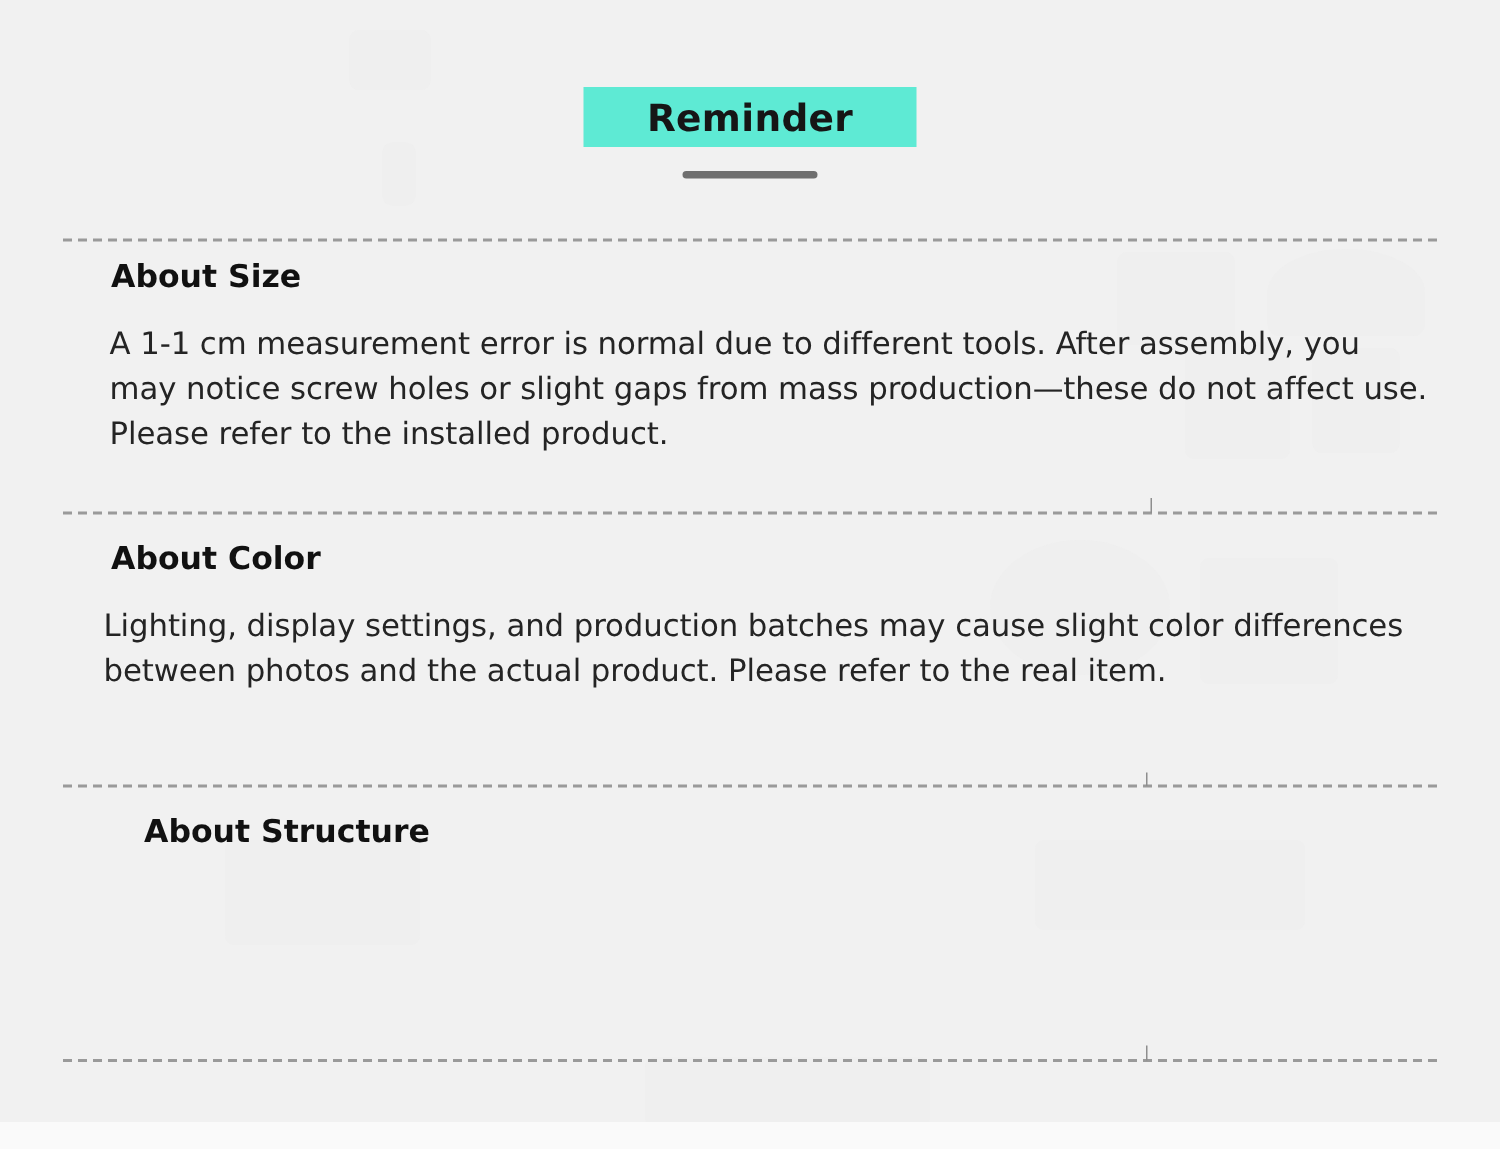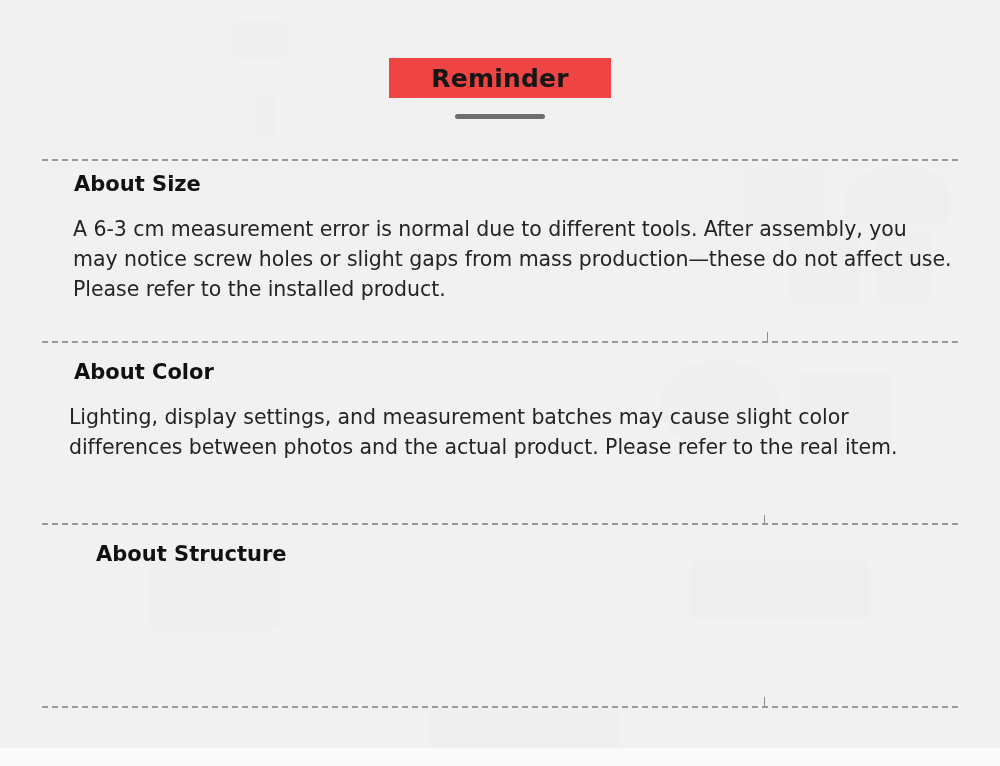--- a/index.html
+++ b/index.html
@@ -57,21 +57,21 @@
     position: relative;
     padding-top: 58px;
     text-align: center;
     height: 101px;
     box-sizing: border-box;
   }
   .title-plate {
     display: inline-block;
     position: relative;
     padding: 4px 42px 2px 42px;
-    background: #ef4444;
+    background: #5eead4;
   }
   .title-text {
     font-size: 25px;
     font-weight: bold;
     letter-spacing: .2px;
     color: #161616;
     line-height: 34px;
   }
   .title-rule {
     position: absolute;
@@ -181,26 +181,26 @@
   <div class="divider d2"></div>
   <div class="divider d3"></div>
   <div class="divider d4"></div>
 
   <div class="tick t2"></div>
   <div class="tick t3"></div>
   <div class="tick t4"></div>
 
   <div class="section sec-1">
     <h2 class="section-heading">About Size</h2>
-    <p class="section-body">A 6-3 cm measurement error is normal due to different tools. After assembly, you may notice screw holes or slight gaps from mass production—these do not affect use. Please refer to the installed product.</p>
+    <p class="section-body">A 1-1 cm measurement error is normal due to different tools. After assembly, you may notice screw holes or slight gaps from mass production—these do not affect use. Please refer to the installed product.</p>
   </div>
 
   <div class="section sec-2">
     <h2 class="section-heading">About Color</h2>
-    <p class="section-body">Lighting, display settings, and measurement batches may cause slight color differences between photos and the actual product. Please refer to the real item.</p>
+    <p class="section-body">Lighting, display settings, and production batches may cause slight color differences between photos and the actual product. Please refer to the real item.</p>
   </div>
 
   <div class="section sec-3">
     <h2 class="section-heading">About Structure</h2>
   </div>
 
   <div class="footer-band"></div>
 
 </div>
 

